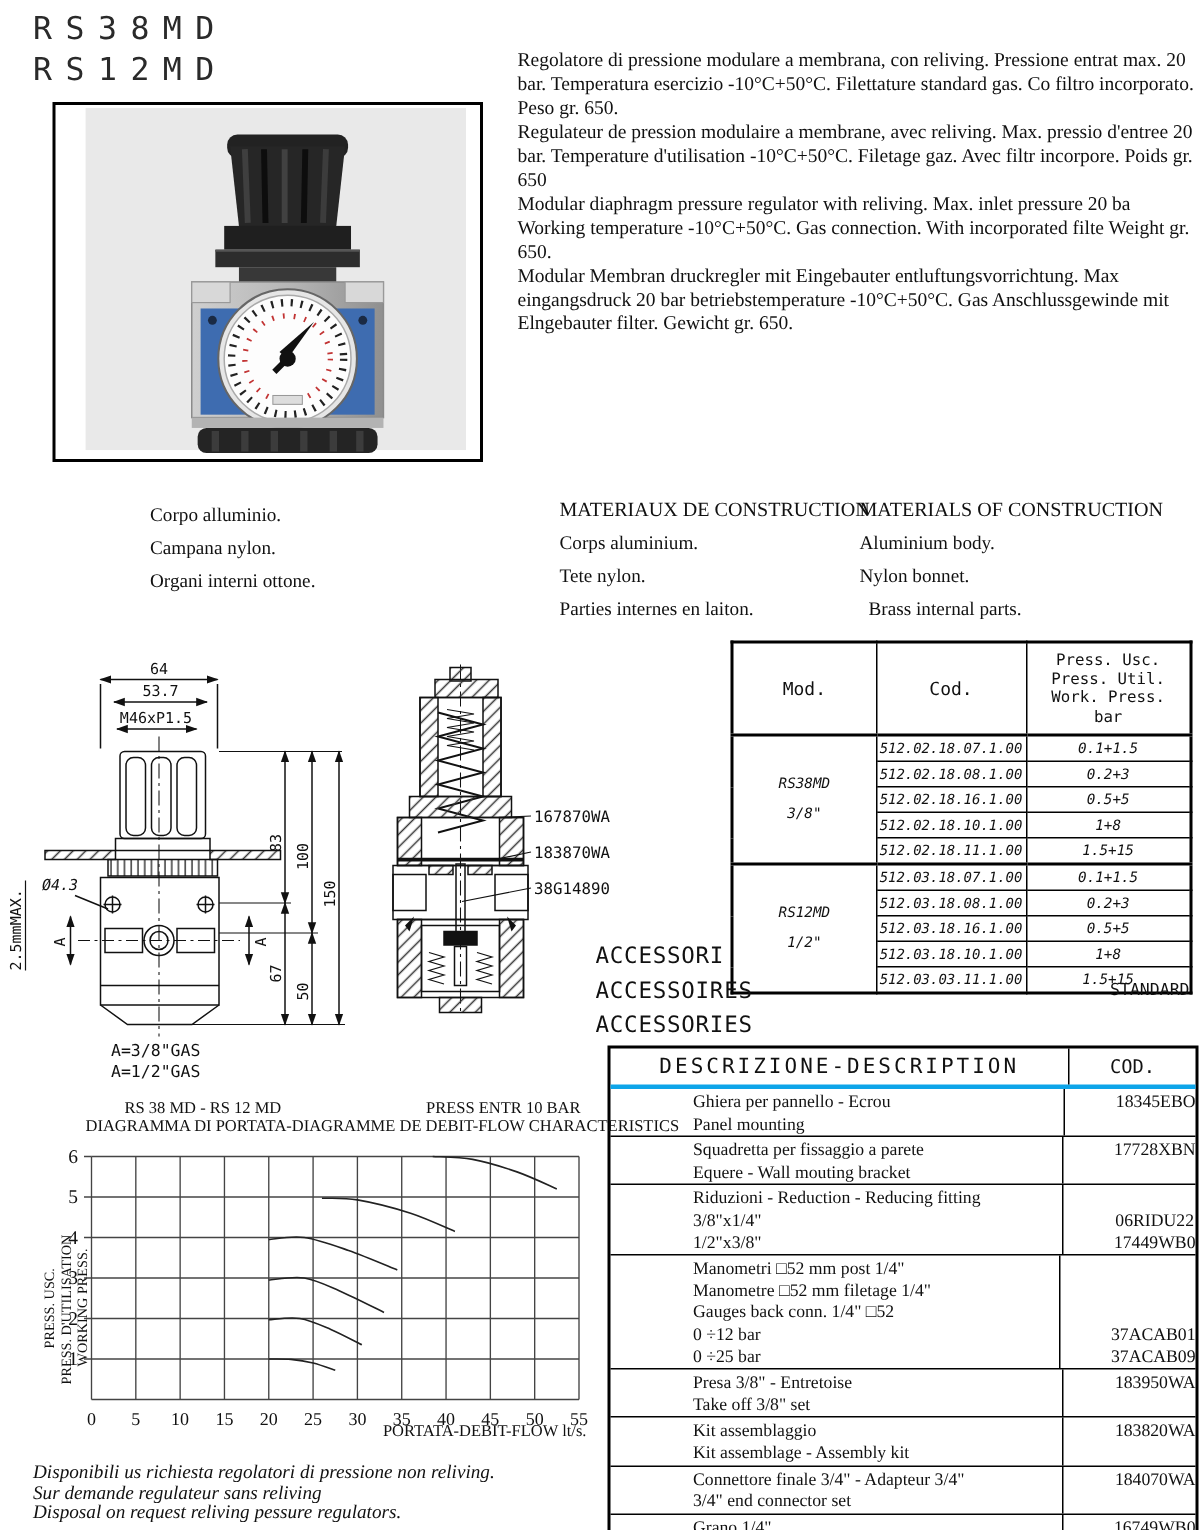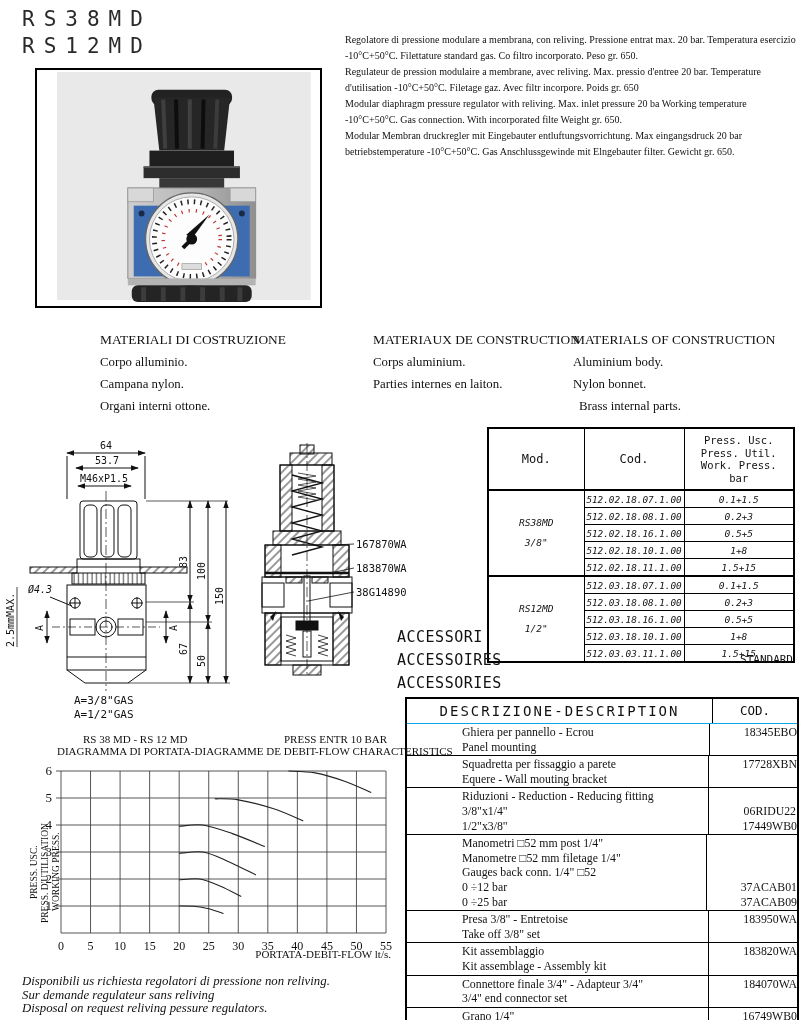--- a/index.html
+++ b/index.html
@@ -5,21 +5,21 @@
   html,body{margin:0;padding:0;background:#fff;}
   body{position:relative;width:800px;height:1020px;overflow:hidden;color:#111;}
   .serif{font-family:"Liberation Serif",serif;}
   .tech{font-family:"DejaVu Sans Mono",monospace;}
   .abs{position:absolute;}
   
   #title{left:22px;top:6px;font-size:21px;letter-spacing:9px;line-height:27px;color:#2a2a2a;}
   
   #photo-box{left:35px;top:68px;width:283px;height:236px;border:2px solid #000;background:#fff;}
   
-  #desc{left:345px;top:32px;width:455px;font-size:10px;line-height:15.95px;}
+  #desc{left:345px;top:32px;width:455px;font-size:13px;line-height:15.95px;}
   #desc p{margin:0;}
   
   .mat-col{top:332px;}
   .mat-title{font-size:13.4px;margin:0 0 3px 0;}
   .mat-item{font-size:12.8px;line-height:22px;}
   #mat1{left:100px;width:244px;} #mat2{left:345px;width:228px;margin-left:28px;} #mat3{left:573px;width:227px;}
   
   svg text{font-family:"DejaVu Sans Mono",monospace;fill:#111;}
   svg text.serif-t{font-family:"Liberation Serif",serif;}
   
@@ -31,21 +31,21 @@
   #model-table .hdr .pl{font-size:10.5px;line-height:12.5px;}
   #model-table .datarow td{height:16px;font-size:9.5px;font-style:italic;}
   #model-table td.codcell{font-size:9.3px;}
   #model-table .modcell{font-size:13px;line-height:20px;}
   #model-table tr.groupstart td{border-top:2px solid #000;}
   #standard{left:487px;top:653px;width:306px;text-align:right;font-size:11px;}
   
   #acc-head{left:397px;top:626px;font-size:15px;line-height:23px;letter-spacing:.5px;}
   
   #acc-table{left:405px;top:697px;width:390px;border:2px solid #000;}
-  .acc-hdr{display:flex;border-bottom:1px solid #0ea5e9;height:24px;align-items:center;}
+  .acc-hdr{display:flex;border-bottom:3px solid #0ea5e9;height:24px;align-items:center;}
   .acc-hdr .h1{width:305px;text-align:center;font-size:14px;letter-spacing:2px;border-right:1px solid #000;height:24px;line-height:24px;}
   .acc-hdr .h2{flex:1;text-align:center;font-size:12.5px;height:24px;line-height:24px;}
   .acc-row{display:flex;border-bottom:1px solid #000;gap:34px;}
   .acc-row:last-child{border-bottom:none;}
   .acc-desc{width:305px;border-right:1px solid #000;padding:1px 2px 1px 55px;box-sizing:border-box;}
   .acc-cod{flex:1;text-align:center;padding:1px 0;}
   .acc-line{font-size:11.8px;line-height:14.6px;height:14.6px;white-space:nowrap;}
   
   #chart{left:35px;top:733px;width:358px;height:240px;}
   .ch-t{position:absolute;font-size:11px;white-space:nowrap;}
@@ -131,28 +131,28 @@
 </div>
 
 <div class="abs serif" id="desc">
   <p>Regolatore di pressione modulare a membrana, con reliving. Pressione entrat max. 20 bar. Temperatura esercizio -10°C+50°C. Filettature standard gas. Co filtro incorporato. Peso gr. 650.</p>
   <p>Regulateur de pression modulaire a membrane, avec reliving. Max. pressio d'entree 20 bar. Temperature d'utilisation -10°C+50°C. Filetage gaz. Avec filtr incorpore. Poids gr. 650</p>
   <p>Modular diaphragm pressure regulator with reliving. Max. inlet pressure 20 ba Working temperature -10°C+50°C. Gas connection. With incorporated filte Weight gr. 650.</p>
   <p>Modular Membran druckregler mit Eingebauter entluftungsvorrichtung. Max eingangsdruck 20 bar betriebstemperature -10°C+50°C. Gas Anschlussgewinde mit Elngebauter filter. Gewicht gr. 650.</p>
 </div>
 
 <div class="abs serif mat-col" id="mat1">
-  <div class="mat-title">MATERIALI DI COSTRUZIONE</div>
   <div class="mat-item">Corpo alluminio.</div>
   <div class="mat-item">Campana nylon.</div>
   <div class="mat-item">Organi interni ottone.</div>
 </div>
 <div class="abs serif mat-col" id="mat2">
   <div class="mat-title">MATERIAUX DE CONSTRUCTION</div>
   <div class="mat-item">Corps aluminium.</div>
+  <div class="mat-item">Tete nylon.</div>
   <div class="mat-item">Parties internes en laiton.</div>
 </div>
 <div class="abs serif mat-col" id="mat3">
   <div class="mat-title">MATERIALS OF CONSTRUCTION</div>
   <div class="mat-item">Aluminium body.</div>
   <div class="mat-item">Nylon bonnet.</div>
   <div class="mat-item" style="padding-left:6px">Brass internal parts.</div>
 </div>
 
 <svg class="abs" style="left:0;top:425px" width="250" height="300" viewBox="0 0 250 300">

